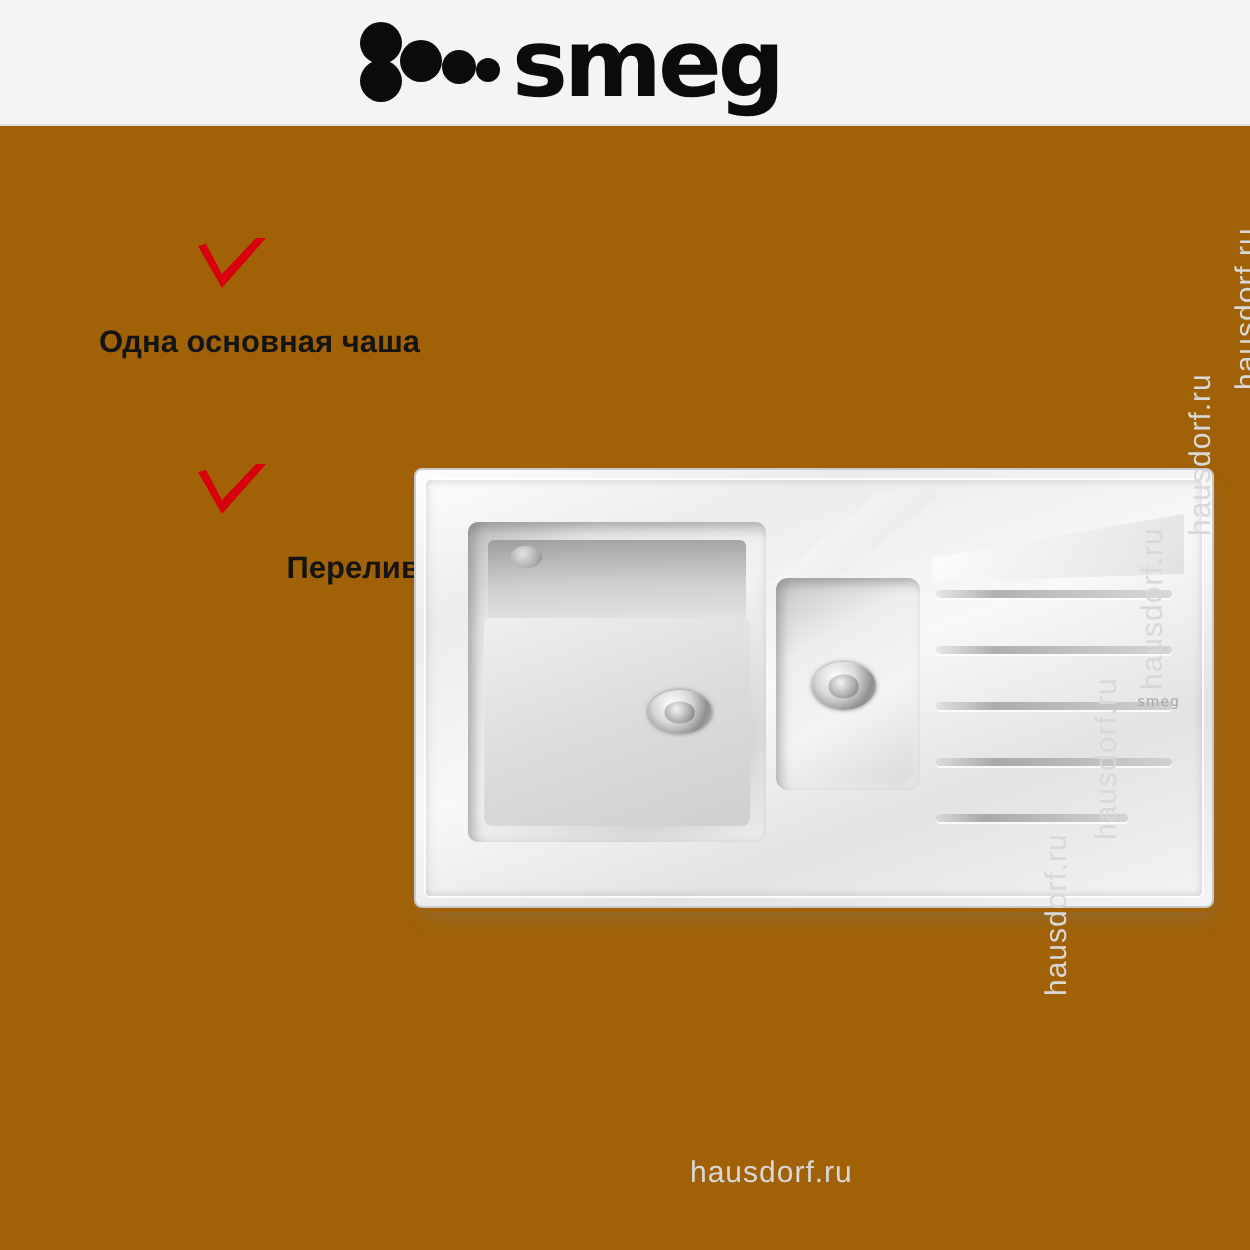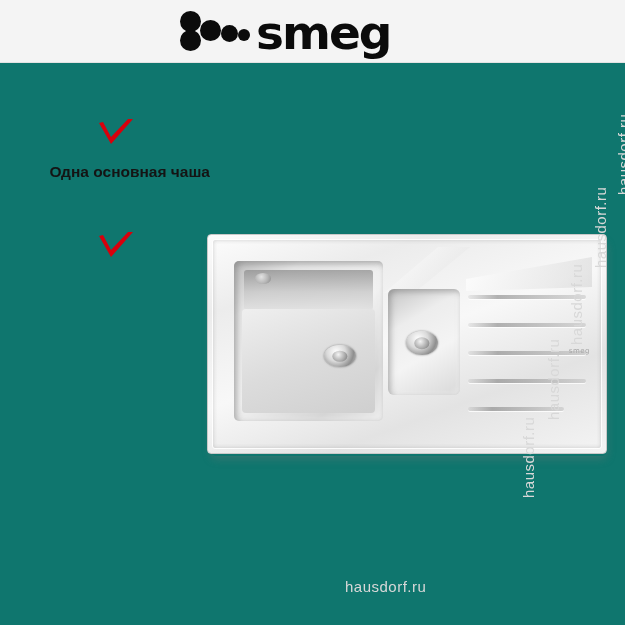--- a/index.html
+++ b/index.html
@@ -10,21 +10,21 @@
     width: 625px;
     height: 625px;
     background: #ffffff;
     font-family: "Liberation Sans", sans-serif;
     overflow: hidden;
   }
   .page {
     position: relative;
     width: 625px;
     height: 625px;
-    background: #0f766e;
+    background: #a16207;
   }
 
   
   .header {
     position: absolute;
     left: 0;
     top: 0;
     width: 625px;
     height: 62px;
     background: #f4f4f4;
@@ -303,20 +303,21 @@
       <svg class="check" viewBox="0 0 38 30">
         <path d="M2 5 L14 26 L36 1 L31 1 L14 19 L6 4 Z" fill="#d8000c"></path>
       </svg>
       <div class="feature-label">Одна основная чаша</div>
     </div>
 
     <div class="feature">
       <svg class="check" viewBox="0 0 38 30">
         <path d="M2 5 L14 26 L36 1 L31 1 L14 19 L6 4 Z" fill="#d8000c"></path>
       </svg>
+      <div class="feature-label">Перелив</div>
     </div>
 
   </div>
 
   <div class="sink-wrap">
     <div class="sink-shadow"></div>
     <div class="sink-body">
       <div class="sink-rim-inner"></div>
 
       <div class="bowl-main">

